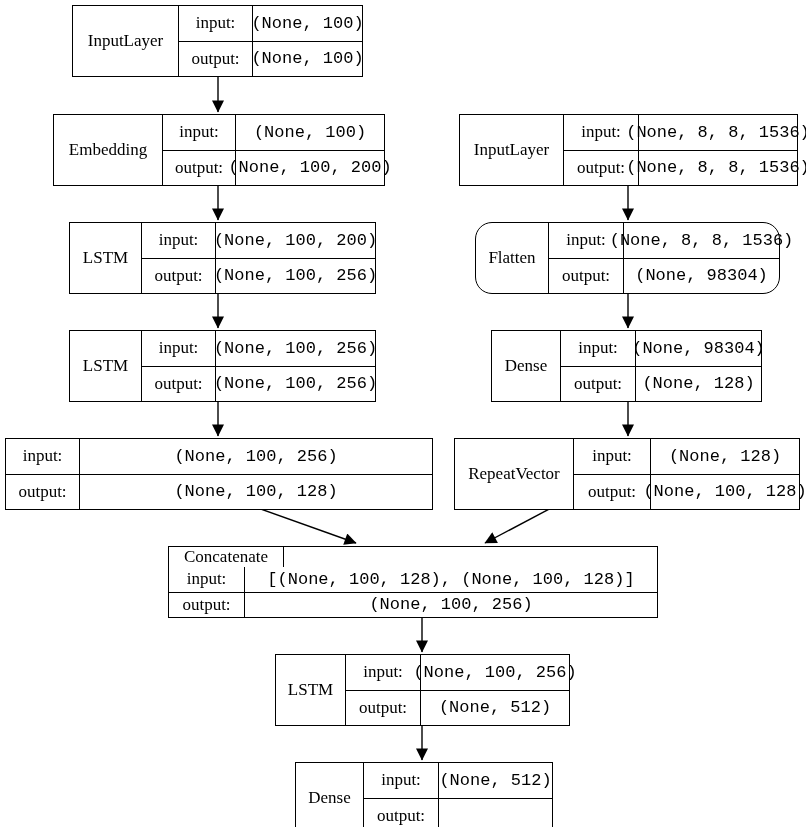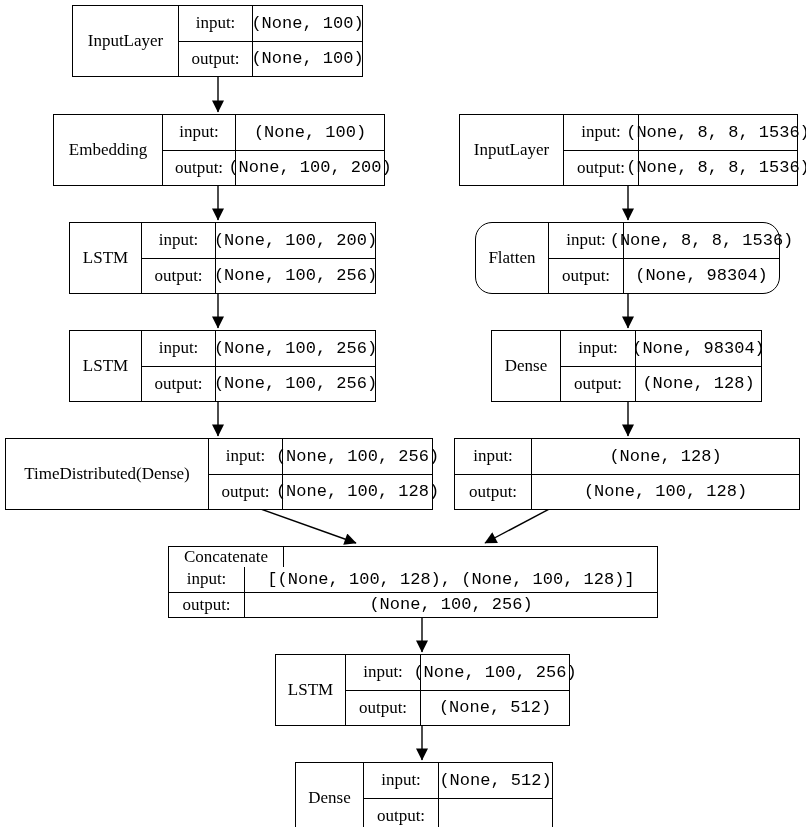--- a/index.html
+++ b/index.html
@@ -144,21 +144,20 @@
         <div class="cell shape-cell">(None, 100, 256)</div>
       </div>
       <div class="io-row">
         <div class="cell label-cell" style="width:74px;">output:</div>
         <div class="cell shape-cell">(None, 100, 256)</div>
       </div>
     </div>
   </div>
 
   <div class="node" style="left:5px; top:438px; width:428px;">
-    <div class="cell name-cell" style="width:203px;">TimeDistributed(Dense)</div>
     <div class="io-col">
       <div class="io-row top">
         <div class="cell label-cell" style="width:74px;">input:</div>
         <div class="cell shape-cell">(None, 100, 256)</div>
       </div>
       <div class="io-row">
         <div class="cell label-cell" style="width:74px;">output:</div>
         <div class="cell shape-cell">(None, 100, 128)</div>
       </div>
     </div>
@@ -200,20 +199,21 @@
         <div class="cell shape-cell">(None, 98304)</div>
       </div>
       <div class="io-row">
         <div class="cell label-cell" style="width:75px;">output:</div>
         <div class="cell shape-cell">(None, 128)</div>
       </div>
     </div>
   </div>
 
   <div class="node" style="left:454px; top:438px; width:346px;">
+    <div class="cell name-cell" style="width:119px;">RepeatVector</div>
     <div class="io-col">
       <div class="io-row top">
         <div class="cell label-cell" style="width:77px;">input:</div>
         <div class="cell shape-cell">(None, 128)</div>
       </div>
       <div class="io-row">
         <div class="cell label-cell" style="width:77px;">output:</div>
         <div class="cell shape-cell">(None, 100, 128)</div>
       </div>
     </div>

